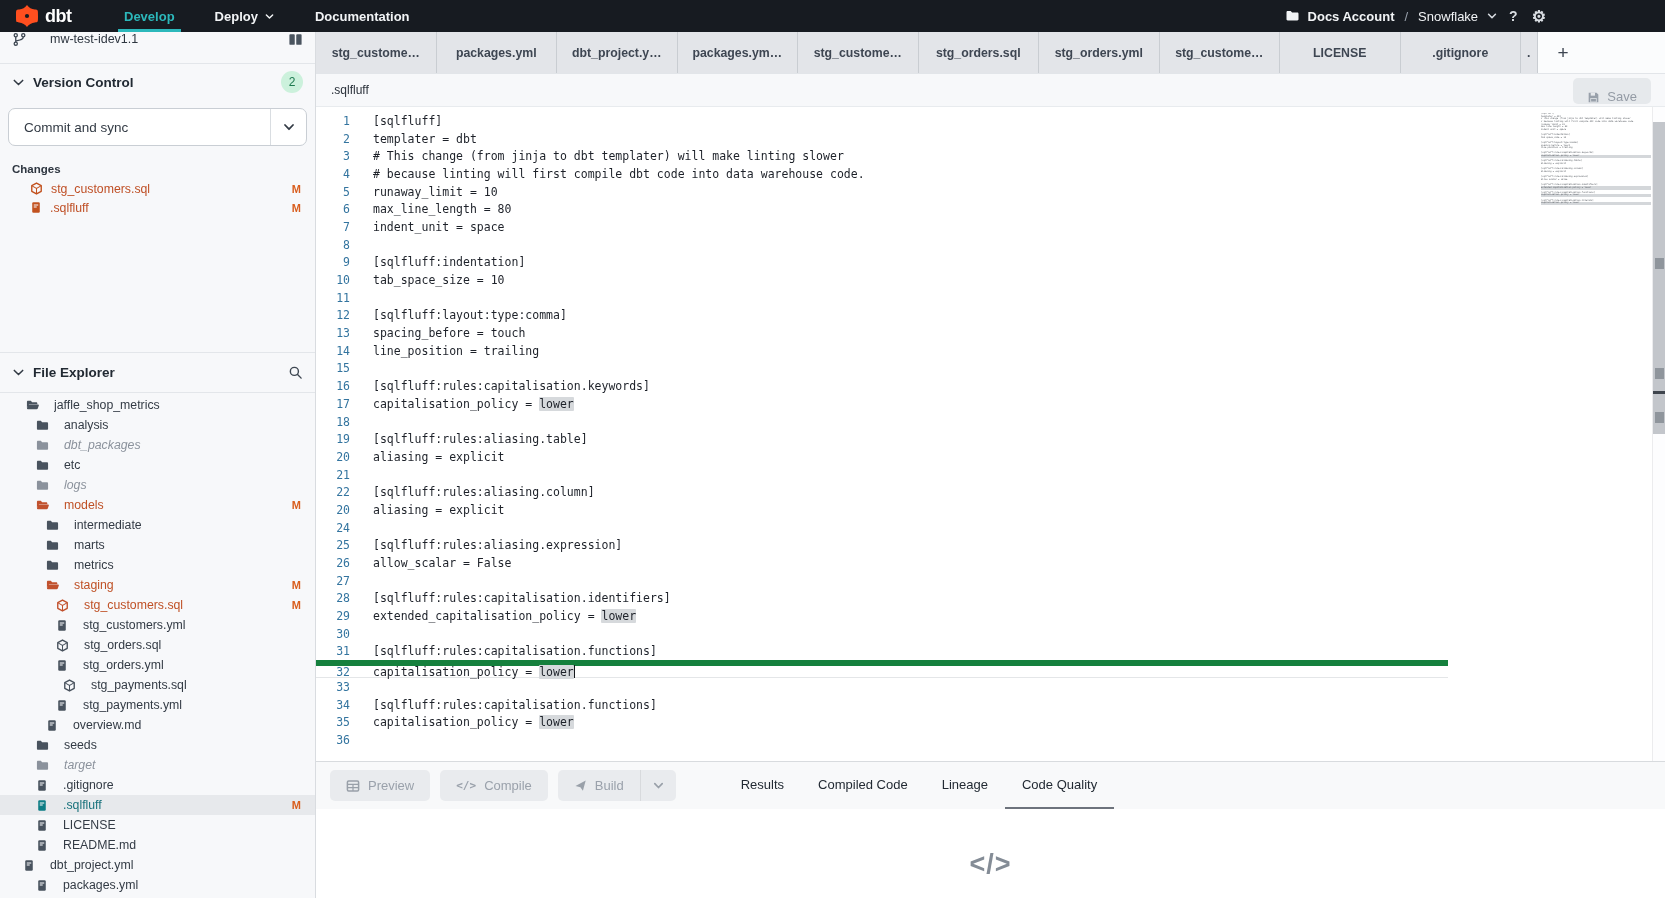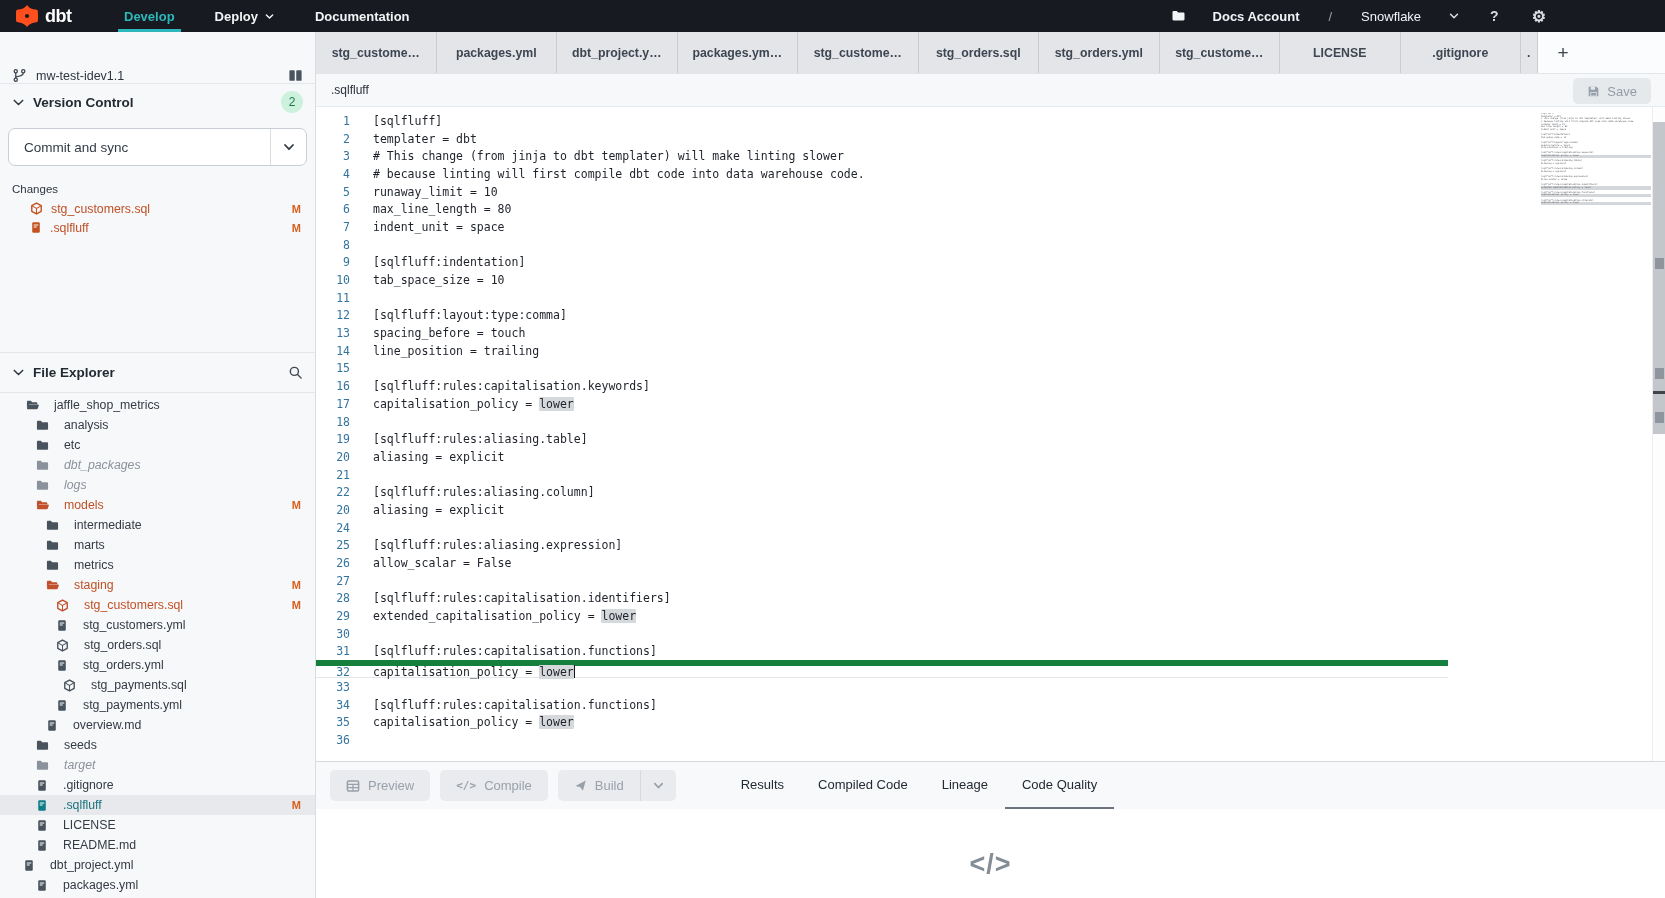--- a/index.html
+++ b/index.html
@@ -8,37 +8,37 @@
   #app { position:relative; width:1665px; height:898px; background:#fff; }
 
   
   .navbar { position:absolute; top:0; left:0; right:0; height:32px; background:#171b21; display:flex; align-items:center; }
   .brand { display:flex; align-items:center; gap:7px; padding:0 0 0 16px; width:104px; }
   .brand-text { color:#fff; font-weight:700; font-size:18px; letter-spacing:-.5px; }
   .nav-items { display:flex; height:100%; }
   .nav-item { position:relative; display:flex; align-items:center; gap:6px; padding:0 20px; color:#f2f4f6; font-size:13px; font-weight:700; cursor:pointer; }
   .nav-item.active { color:#2cb8bb; }
   .nav-underline { position:absolute; left:14px; right:14px; bottom:0; height:3px; background:#2cb8bb; }
-  .nav-right { margin-left:auto; display:flex; align-items:center; gap:27px; padding-right:116px; color:#f2f4f6; font-size:13px; }
+  .nav-right { margin-left:auto; display:flex; align-items:center; gap:8px; padding-right:116px; color:#f2f4f6; font-size:13px; }
   .nav-right .bold { font-weight:700; }
   .nav-sep { color:#9aa2ad; padding:0 2px; }
   .nav-glyph { color:#d9dde2; font-size:14px; font-weight:700; padding:0 3px; cursor:pointer; }
   .ic { display:inline-flex; align-items:center; justify-content:center; }
 
   
   .sidebar { position:absolute; top:32px; left:0; width:316px; bottom:0; background:#f7f8fa; border-right:1px solid #d9dce0; overflow:hidden; }
-  .branch-row { height:52px; display:flex; align-items:flex-end; gap:9px; padding:0 12px; border-bottom:1px solid #e3e6ea; }
+  .branch-row { height:32px; display:flex; align-items:flex-start; gap:23px; padding:0 12px; border-bottom:1px solid #e3e6ea; }
   .branch-name { font-size:12.5px; color:#2e3640; flex:1; }
   .sec-head { height:36px; display:flex; align-items:center; gap:8px; padding:0 12px; }
   .sec-title { font-size:13.5px; font-weight:700; color:#222a33; flex:1; }
   .badge-green { width:22px; height:22px; border-radius:50%; background:#ccf1dc; color:#1d7a4f; font-size:12px; display:flex; align-items:center; justify-content:center; }
   .commit-btn { margin:8px 8px 0 8px; height:38px; background:#fff; border:1px solid #c9ced4; border-radius:7px; display:flex; align-items:stretch; overflow:hidden; cursor:pointer; }
   .commit-main { flex:1; display:flex; align-items:center; padding-left:15px; font-size:13.5px; color:#333b45; }
   .commit-chev { width:36px; display:flex; align-items:center; justify-content:center; border-left:1px solid #d9dde1; }
-  .changes-label { margin:17px 0 4px 12px; font-size:11.5px; font-weight:400; color:#2e3640; }
+  .changes-label { margin:17px 0 4px 12px; font-size:11.5px; font-weight:700; color:#2e3640; }
   .chg-row { height:19px; display:flex; align-items:center; gap:8px; padding-left:30px; padding-right:14px; font-size:12.3px; color:#bf4f25; cursor:pointer; }
   .chg-row .grow { flex:1; white-space:nowrap; overflow:hidden; }
   .mbadge { color:#d95e1e; font-weight:700; font-size:11px; }
   .fe-wrap { position:absolute; top:320px; left:0; right:0; bottom:0; border-top:1px solid #e3e6ea; }
   .fe-head { height:40px; display:flex; align-items:center; gap:8px; padding:0 12px; border-bottom:1px solid #e3e6ea; }
   .tree { padding-top:2px; }
   .trow { height:20px; display:flex; align-items:center; gap:15px; padding-right:14px; font-size:12.3px; color:#333b45; cursor:pointer; white-space:nowrap; }
   .trow .tname { flex:1; overflow:hidden; }
   .trow.muted { color:#8b929c; font-style:italic; }
   .trow.modified { color:#bf5025; }
@@ -46,21 +46,21 @@
 
   
   .main { position:absolute; top:32px; left:316px; right:0; bottom:0; }
   .tabbar { position:absolute; top:0; left:0; right:0; height:42px; background:#fbfcfd; border-bottom:1px solid #e2e5e9; display:flex; }
   .tab { width:120.5px; background:#e3e5e9; border-right:1px solid #c9cdd2; display:flex; align-items:center; justify-content:center; font-size:12.3px; font-weight:700; color:#3e4652; cursor:pointer; white-space:nowrap; overflow:hidden; }
   .tab.partial { width:17px; justify-content:flex-start; padding-left:6px; }
   .tab-add { width:30px; background:transparent; border:none; display:flex; align-items:center; justify-content:center; font-size:19px; color:#3e4652; cursor:pointer; margin-left:10px; }
 
   .ed-head { position:absolute; top:42px; left:0; right:0; height:33px; background:#f7f8fa; border-bottom:1px solid #e8ebee; display:flex; align-items:center; }
   .ed-filename { padding-left:15px; font-size:12px; color:#2a313a; }
-  .save-btn { position:absolute; right:14px; top:4px; height:26px; padding:0 14px; background:#e6e9ec; border:none; border-radius:5px; display:flex; align-items:center; gap:7px; color:#949ba5; font-size:13px; cursor:default; }
+  .save-btn { position:absolute; right:14px; top:4px; height:26px; padding:0 14px; background:#e6e9ec; border:none; border-radius:5px; display:flex; align-items:flex-end; gap:7px; color:#949ba5; font-size:13px; cursor:default; }
 
   .editor { position:absolute; top:75px; left:0; right:0; height:654px; background:#fff; overflow:hidden; }
   .code { padding-top:5px; font-family:"DejaVu Sans Mono", monospace; font-size:11.5px; color:#1d2129; }
   .cl { height:17.7px; }
   .cl-wrap { display:flex; height:100%; width:1132px; align-items:center; }
   .cl.active .cl-wrap { border-top:6px solid #15803d; border-bottom:1px solid #e4e6e8; }
   .ln { width:34px; text-align:right; color:#33749f; flex:none; }
   .ct { padding-left:23px; white-space:pre; }
   .hl { background:#d6d9dc; border-radius:1px; }
   .cursor { display:inline-block; width:1.5px; height:13px; background:#15181c; vertical-align:-2px; }
@@ -228,35 +228,35 @@
             <span class="tname">jaffle_shop_metrics</span>
           </div>
           <div class="trow   " style="padding-left:36px">
             <span class="ic">
               <svg viewBox="0 0 14 14" width="13" height="13">
                 <path d="M1 3.2c0-.7.5-1.2 1.2-1.2h3l1.4 1.6h5.2c.7 0 1.2.5 1.2 1.2v5.6c0 .7-.5 1.2-1.2 1.2H2.2c-.7 0-1.2-.5-1.2-1.2z" fill="#49535e"></path>
               </svg>
             </span>
             <span class="tname">analysis</span>
           </div>
+          <div class="trow muted  " style="padding-left:36px">
+            <span class="ic">
+              <svg viewBox="0 0 14 14" width="13" height="13">
+                <path d="M1 3.2c0-.7.5-1.2 1.2-1.2h3l1.4 1.6h5.2c.7 0 1.2.5 1.2 1.2v5.6c0 .7-.5 1.2-1.2 1.2H2.2c-.7 0-1.2-.5-1.2-1.2z" fill="#8b929c"></path>
+              </svg>
+            </span>
+            <span class="tname">dbt_packages</span>
+          </div>
           <div class="trow   " style="padding-left:36px">
             <span class="ic">
               <svg viewBox="0 0 14 14" width="13" height="13">
                 <path d="M1 3.2c0-.7.5-1.2 1.2-1.2h3l1.4 1.6h5.2c.7 0 1.2.5 1.2 1.2v5.6c0 .7-.5 1.2-1.2 1.2H2.2c-.7 0-1.2-.5-1.2-1.2z" fill="#49535e"></path>
               </svg>
             </span>
             <span class="tname">etc</span>
-          </div>
-          <div class="trow muted  " style="padding-left:36px">
-            <span class="ic">
-              <svg viewBox="0 0 14 14" width="13" height="13">
-                <path d="M1 3.2c0-.7.5-1.2 1.2-1.2h3l1.4 1.6h5.2c.7 0 1.2.5 1.2 1.2v5.6c0 .7-.5 1.2-1.2 1.2H2.2c-.7 0-1.2-.5-1.2-1.2z" fill="#8b929c"></path>
-              </svg>
-            </span>
-            <span class="tname">dbt_packages</span>
           </div>
           <div class="trow muted  " style="padding-left:36px">
             <span class="ic">
               <svg viewBox="0 0 14 14" width="13" height="13">
                 <path d="M1 3.2c0-.7.5-1.2 1.2-1.2h3l1.4 1.6h5.2c.7 0 1.2.5 1.2 1.2v5.6c0 .7-.5 1.2-1.2 1.2H2.2c-.7 0-1.2-.5-1.2-1.2z" fill="#8b929c"></path>
               </svg>
             </span>
             <span class="tname">logs</span>
           </div>
           <div class="trow  modified " style="padding-left:36px">

